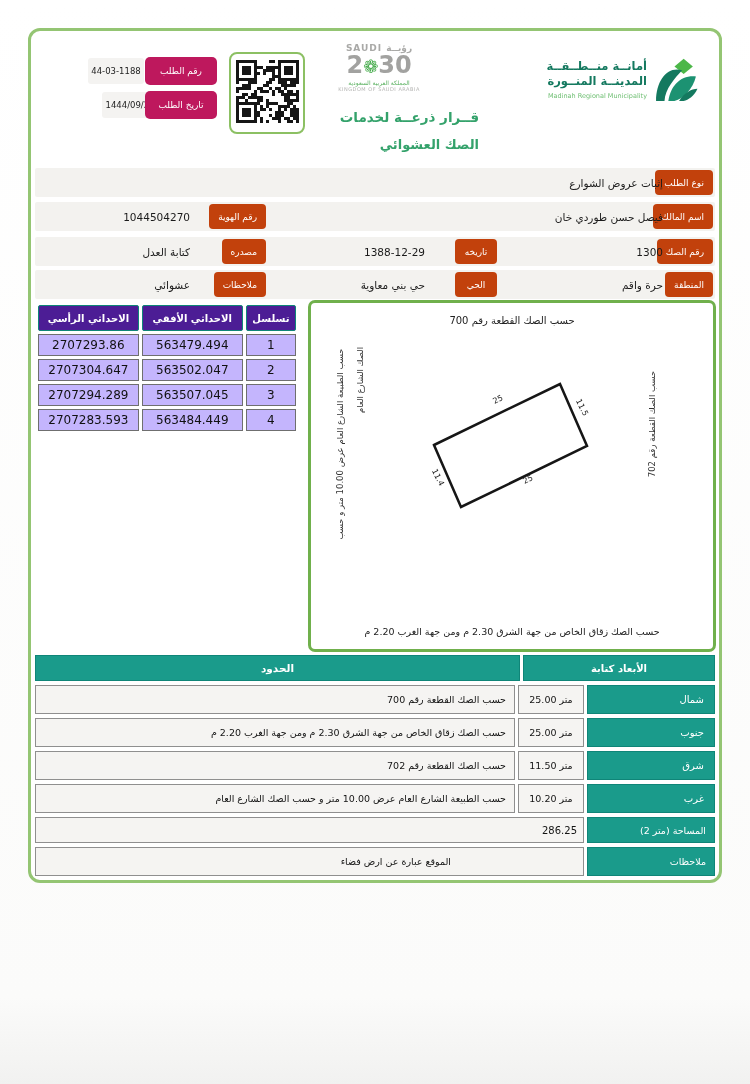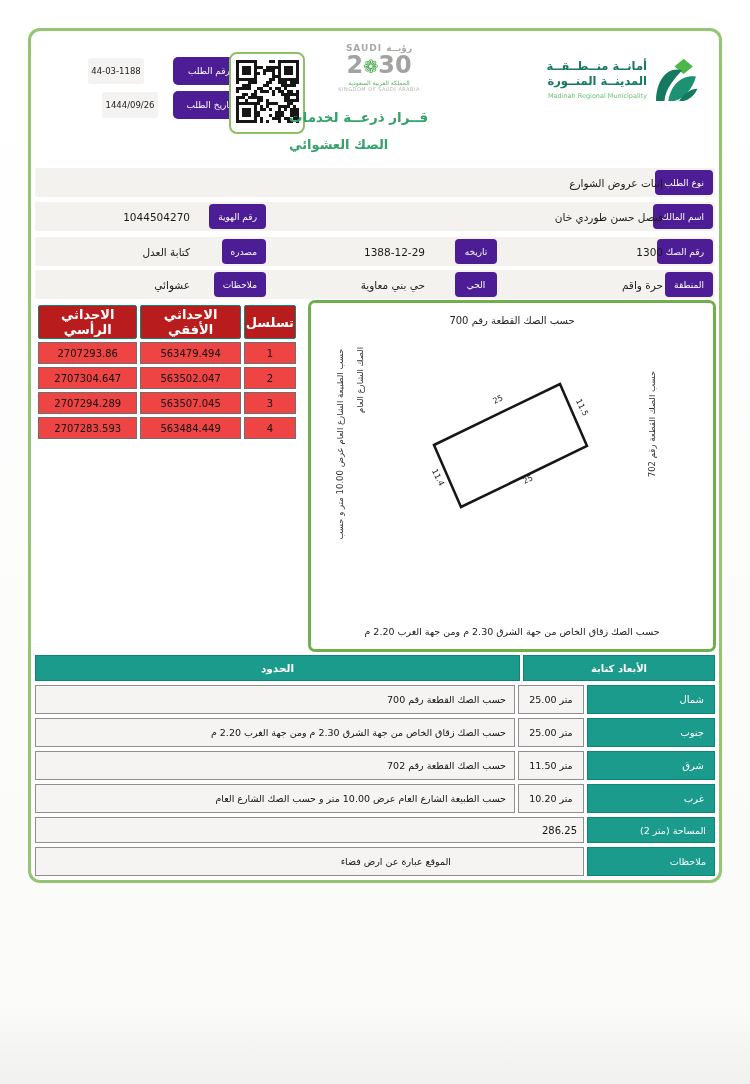--- a/index.html
+++ b/index.html
@@ -2,49 +2,49 @@
 <html lang="ar"><head>
 <meta charset="utf-8">
 <style>
   html,body{margin:0;padding:0;}
   body{font-family:"DejaVu Sans",sans-serif;background:#fff;}
   .page{position:relative;width:750px;height:1084px;background:linear-gradient(180deg,#ffffff 0%,#fbfbfa 92%,#f1f1f0 100%);overflow:hidden;}
   .doc{position:absolute;left:28px;top:28px;width:688px;height:849px;background:#fff;border:3px solid #94c573;border-radius:12px;}
 
   
   .kv-box{position:absolute;width:56px;height:26px;background:#f4f3f1;border-radius:3px;display:flex;align-items:center;justify-content:center;font-size:8.5px;color:#222;direction:ltr;}
-  .kv-lbl{position:absolute;width:72px;height:28px;background:#4c1d95;border-radius:5px;color:#fff;display:flex;align-items:center;justify-content:center;font-size:9px;margin-left:28px;}
+  .kv-lbl{position:absolute;width:72px;height:28px;background:#be185d;border-radius:5px;color:#fff;display:flex;align-items:center;justify-content:center;font-size:9px;}
   .qr-box{position:absolute;left:198px;top:21px;width:72px;height:78px;border:2.5px solid #8cc063;border-radius:8px;background:#fff;display:flex;align-items:center;justify-content:center;}
   .vision{position:absolute;left:288px;top:12px;width:120px;text-align:center;color:#9a9a98;}
   .vision .v-line1{font-size:9px;letter-spacing:1px;font-weight:bold;color:#a9a9a7;}
   .vision .v-year{font-size:24px;font-weight:bold;line-height:24px;color:#a2a2a0;}
   .vision .v-flower{color:#45ab4b;font-size:18px;}
   .vision .v-sub-ar{font-size:6px;color:#58b05e;}
   .vision .v-sub-en{font-size:5px;color:#b5b5b3;letter-spacing:0.5px;}
-  .doc-title{position:absolute;left:258px;width:190px;text-align:left;color:#34a26b;font-weight:bold;direction:rtl;}
+  .doc-title{position:absolute;left:258px;width:190px;text-align:right;color:#34a26b;font-weight:bold;direction:rtl;}
   .doc-title.t1{top:78px;font-size:13.5px;}
   .doc-title.t2{top:106px;font-size:13px;}
   .muni{position:absolute;right:72px;top:28px;text-align:right;direction:rtl;}
   .muni .m-ar{font-size:11.5px;font-weight:bold;color:#14795f;line-height:15px;letter-spacing:1px;}
   .muni .m-en{font-size:6.5px;color:#6fbf73;margin-top:3px;}
   .muni-icon{position:absolute;right:20px;top:27px;}
 
   
   .frow{position:absolute;left:4px;right:4px;height:29px;background:#f3f2ef;border-radius:2px;}
-  .flabel{position:absolute;top:2px;height:25px;background:#4c1d95;border-radius:4px;color:#fff;display:flex;align-items:center;justify-content:center;font-size:9px;padding:0 9px;box-sizing:border-box;min-width:42px;}
+  .flabel{position:absolute;top:2px;height:25px;background:#c2410c;border-radius:4px;color:#fff;display:flex;align-items:center;justify-content:center;font-size:9px;padding:0 9px;box-sizing:border-box;min-width:42px;}
   .fvalue{position:absolute;top:0;height:100%;display:flex;align-items:center;font-size:10.5px;color:#1b1b1b;direction:rtl;}
   .fvalue.num{direction:ltr;}
   .pos-l1{right:2px;}   .pos-v1{right:52px;}
   .pos-l2{right:218px;} .pos-v2{right:290px;}
   .pos-l3{right:449px;} .pos-v3{right:525px;}
 
   
   .coords{position:absolute;left:4px;top:271px;width:264px;border-collapse:separate;border-spacing:3px;direction:rtl;}
-  .coords th{background:#b91c1c;color:#fff;font-size:13px;font-weight:bold;height:22px;border:1px solid #0f8578;border-radius:2px;}
-  .coords td{background:#ef4444;border:1px solid #6f6f6f;font-size:10px;color:#111;height:18px;text-align:center;direction:ltr;}
+  .coords th{background:#4c1d95;color:#fff;font-size:10px;font-weight:bold;height:22px;border:1px solid #0f8578;border-radius:2px;}
+  .coords td{background:#c4b5fd;border:1px solid #6f6f6f;font-size:12px;color:#111;height:18px;text-align:center;direction:ltr;}
   .col-serial{width:48px;} .col-x{width:102px;} .col-y{width:100px;}
 
   
   .diagram{position:absolute;left:277px;top:269px;width:402px;height:346px;border:3px solid #70b04c;border-radius:7px;background:#fff;}
   .dg-top{position:absolute;top:12px;left:0;right:0;text-align:center;font-size:10px;color:#222;direction:rtl;}
   .dg-bottom{position:absolute;bottom:12px;left:0;right:0;text-align:center;font-size:9.5px;color:#222;direction:rtl;}
   .dg-vert{position:absolute;font-size:8.5px;color:#333;direction:rtl;white-space:nowrap;text-align:center;}
   .dg-right{width:170px;left:256px;top:116px;transform:rotate(-90deg);}
   .dg-left1{width:214px;left:-78px;top:136px;transform:rotate(-90deg);}
   .dg-left2{width:92px;left:3px;top:72px;transform:rotate(-90deg);}

